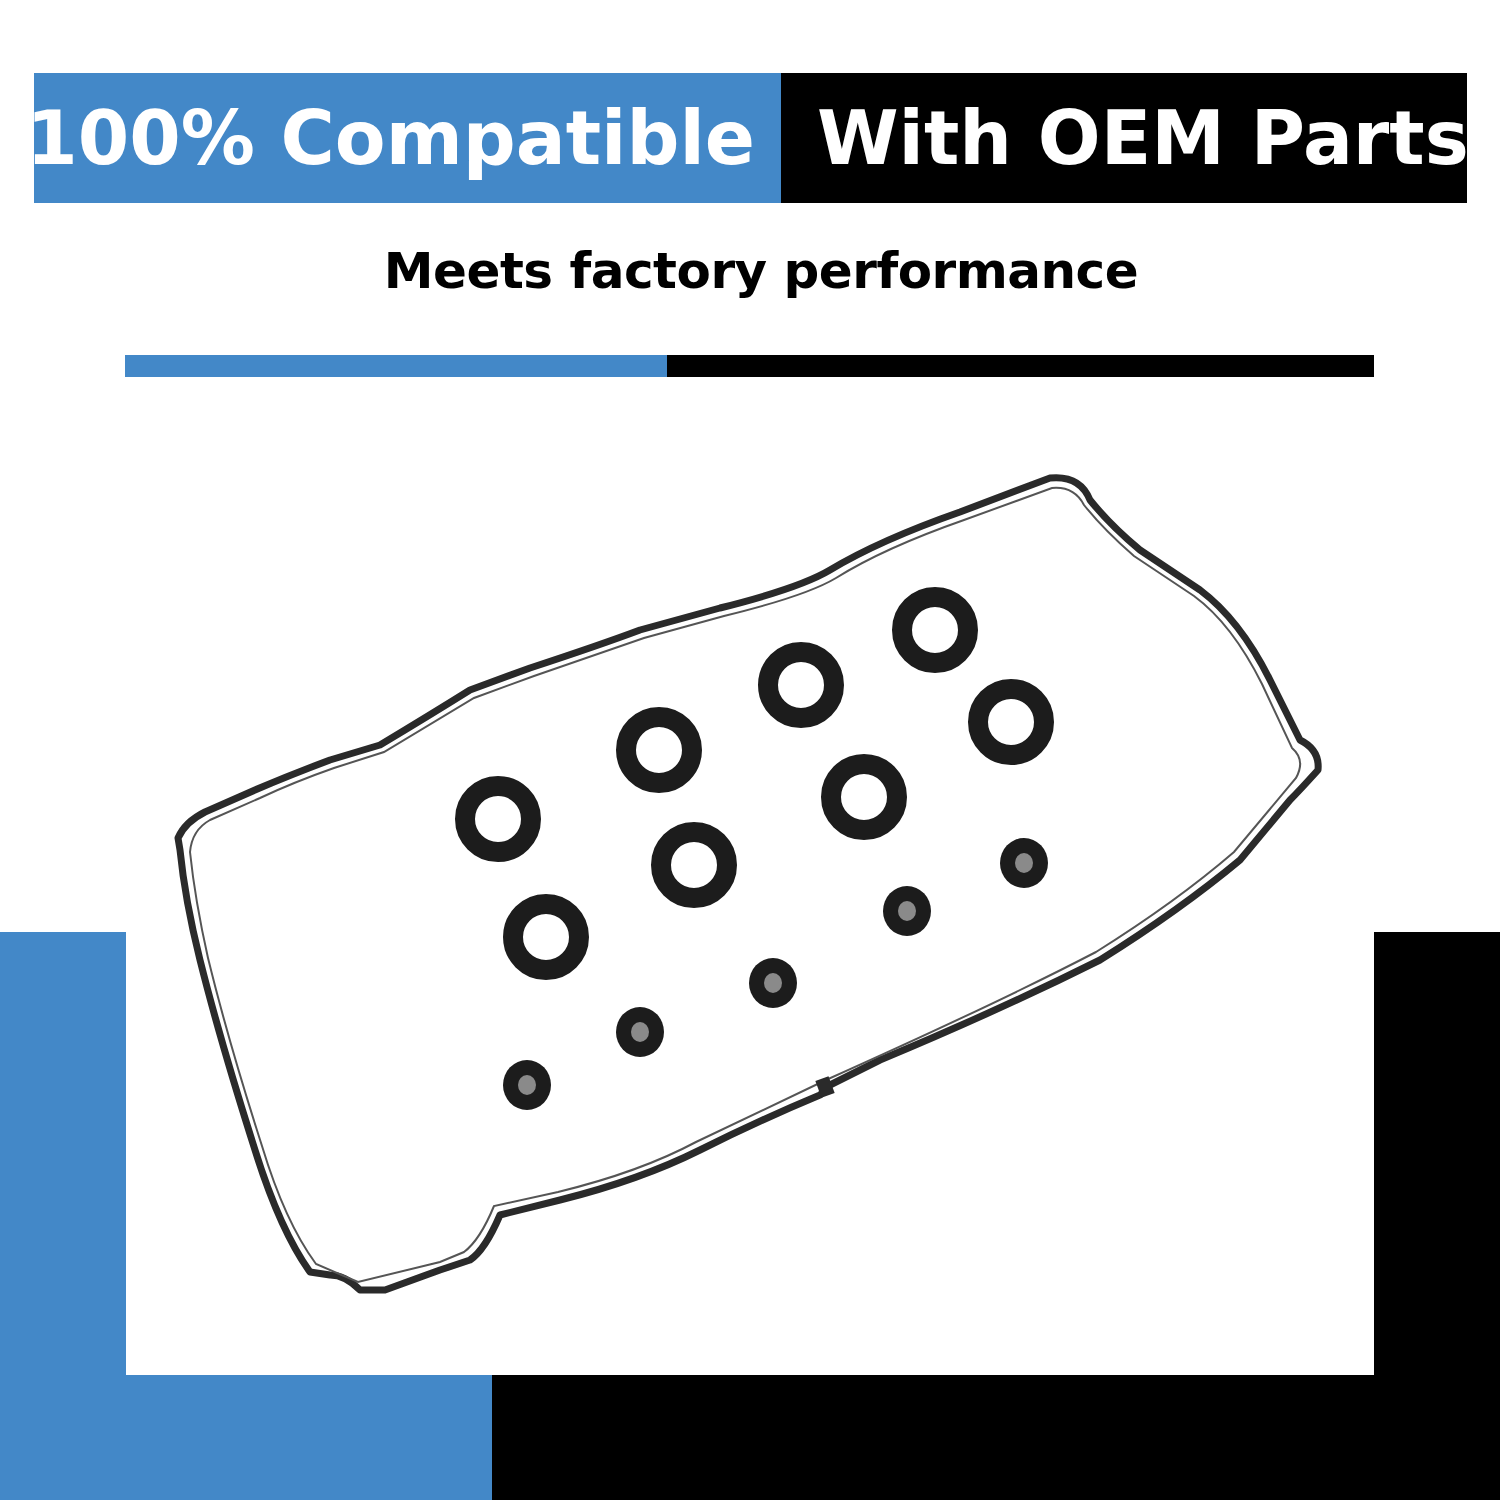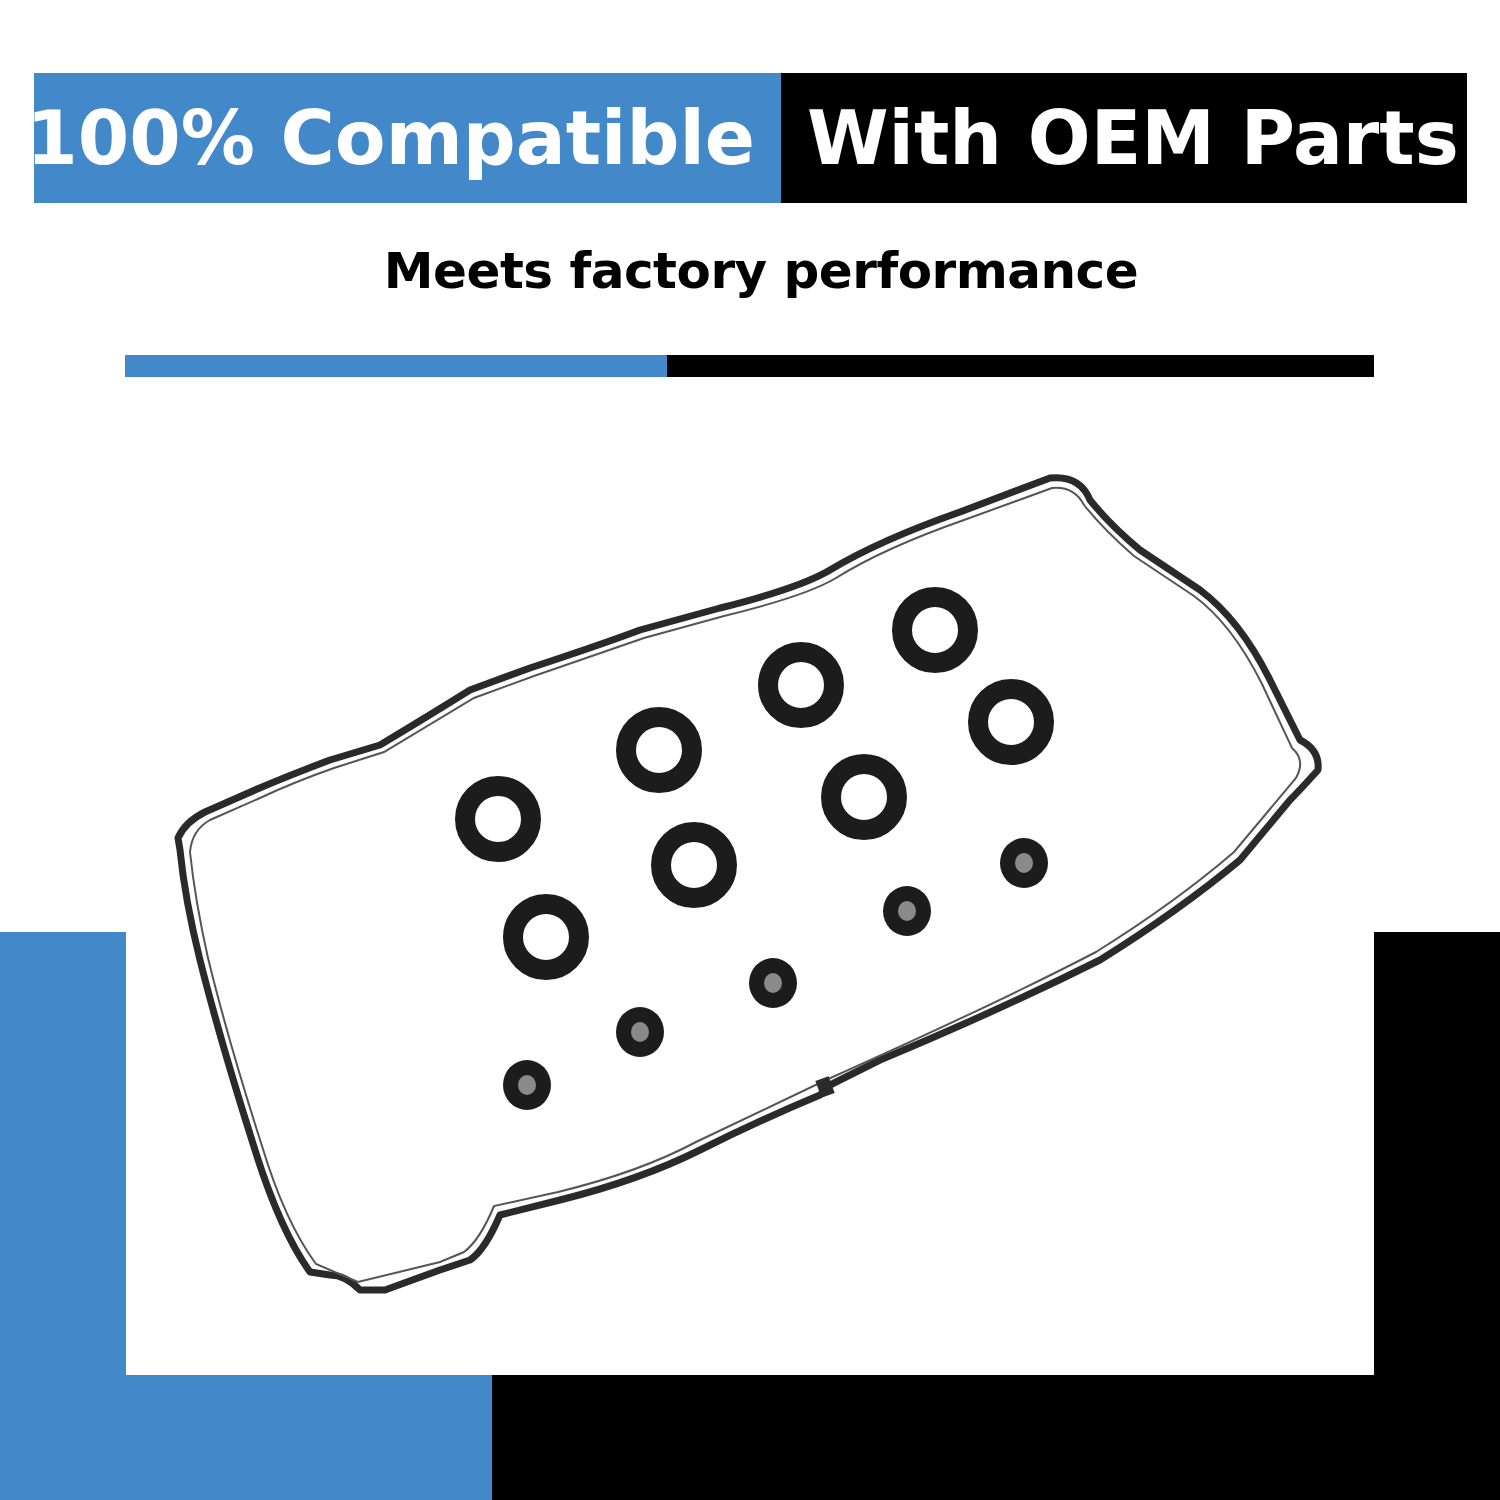--- a/index.html
+++ b/index.html
@@ -1,19 +1,19 @@
 <!DOCTYPE html>
 <html><head>
 <meta charset="utf-8">
 <style>
   html,body{margin:0;padding:0;background:#fff;}
   body{width:1500px;height:1500px;position:relative;overflow:hidden;font-family:"DejaVu Sans","Liberation Sans",sans-serif;}
   .banner{position:absolute;top:73px;height:130px;display:flex;align-items:center;color:#fff;font-weight:bold;font-size:74px;white-space:nowrap;}
   .banner-left{left:34px;width:747px;background:#4388c8;justify-content:flex-end;padding-right:26px;box-sizing:border-box;}
-  .banner-right{left:781px;width:686px;background:#000;padding-left:26px;box-sizing:border-box;}
+  .banner-right{left:781px;width:686px;background:#000;padding-left:36px;box-sizing:border-box;}
   .subtitle{position:absolute;top:242px;left:0;width:1522px;text-align:center;font-size:50px;font-weight:bold;color:#000;letter-spacing:-0.5px;}
   .divider{position:absolute;top:355px;height:22px;}
   .divider-blue{left:125px;width:542px;background:#4388c8;}
   .divider-black{left:667px;width:707px;background:#000;}
   .deco{position:absolute;}
   .deco-blue-left{left:0;top:932px;width:126px;height:568px;background:#4388c8;}
   .deco-blue-bottom{left:0;top:1375px;width:492px;height:125px;background:#4388c8;}
   .deco-black-bottom{left:492px;top:1375px;width:1008px;height:125px;background:#000;}
   .deco-black-right{left:1374px;top:932px;width:126px;height:568px;background:#000;}
   .product{position:absolute;left:0;top:0;width:1500px;height:1500px;}

